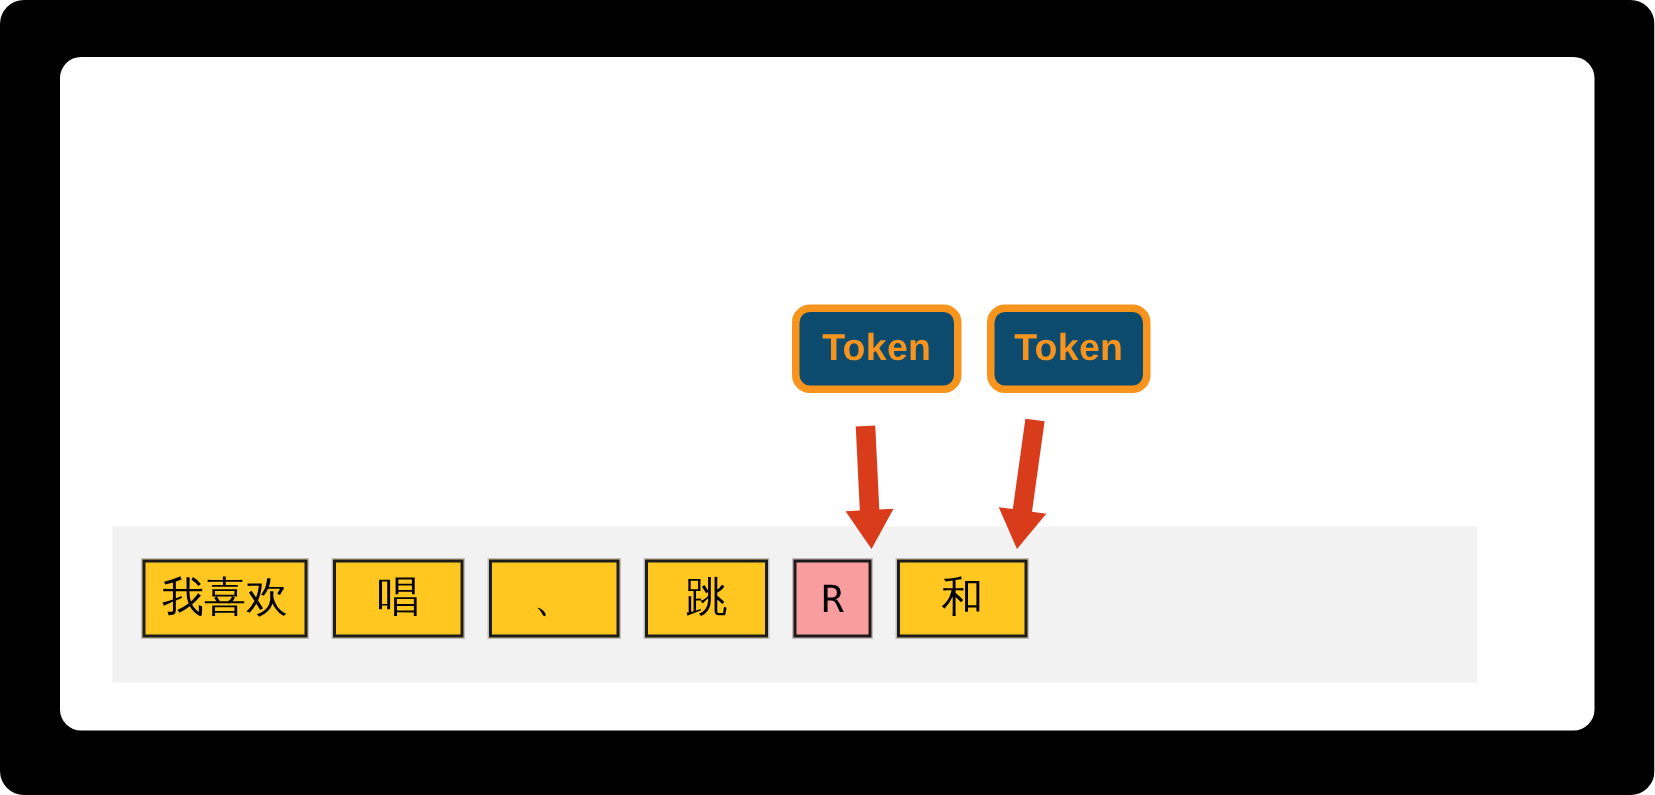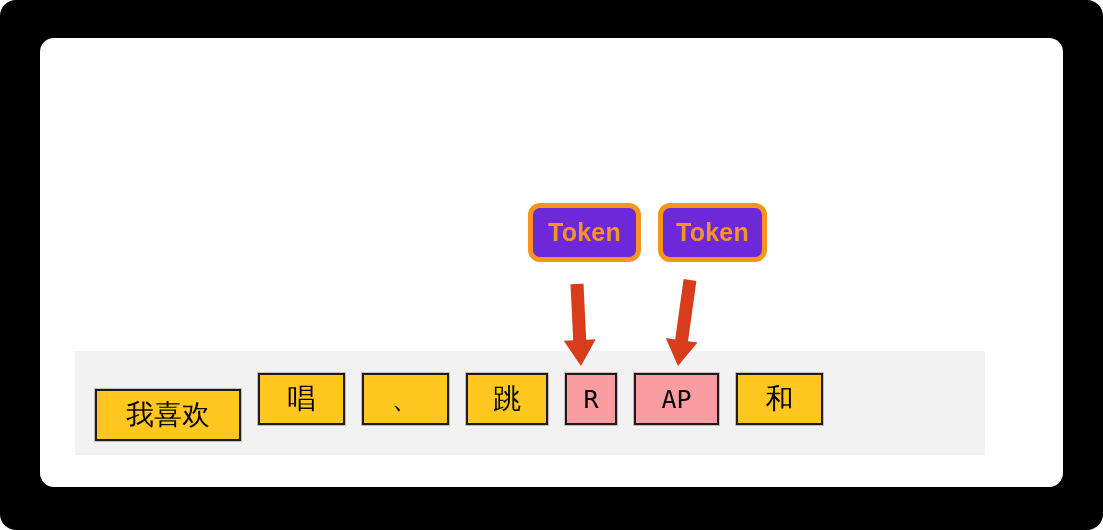--- a/index.html
+++ b/index.html
@@ -63,21 +63,21 @@
   }
   .segment.latin {
     font-family: "DejaVu Sans Mono", "Liberation Mono", monospace;
     font-size: 25px;
   }
   .token-label {
     position: absolute;
     box-sizing: border-box;
     top: 165px;            
     height: 59px;
-    background: #6d28d9;
+    background: #0c4a6e;
     border: 5px solid var(--token-border, #f7941e);
     border-radius: 12px;
     display: flex;
     align-items: center;
     justify-content: center;
     color: var(--token-text, #f7941e);
     font-weight: bold;
     font-size: 25px;
     letter-spacing: 0.2px;
   }
@@ -92,26 +92,25 @@
     pointer-events: none;
   }
 </style>
 </head>
 <body>
 
 <div class="canvas" style="--bg: #000000; --card: #ffffff; --strip: #f2f2f2; --token-border: #f7941e; --token-text: #f7941e; --seg-fill: #ffc720; --seg-hi-fill: #fa9da1; --seg-border: #1c1c1c; --seg-text: #000000;">
   <div class="card">
     <div class="strip"></div>
     <div class="segment-row" id="segment-row">
-        <div class="segment" style="width: 146px; margin-top: 16px;">我喜欢</div>
+        <div class="segment" style="width: 110px;">我喜欢</div>
         <div class="segment" style="width: 87px;">唱</div>
         <div class="segment" style="width: 87px;">、</div>
         <div class="segment" style="width: 82px;">跳</div>
         <div class="segment highlighted latin" style="width: 52px;">R</div>
-        <div class="segment highlighted latin" style="width: 85px;">AP</div>
         <div class="segment" style="width: 87px;">和</div>
       </div>
     <div id="token-labels">
         <div class="token-label t0">Token</div>
         <div class="token-label t1">Token</div>
       </div>
   </div>
   <svg class="arrow-overlay" viewBox="0 0 1103 530" xmlns="http://www.w3.org/2000/svg">
     <polygon class="arrow-shape" points="570.5,284.3 583.5,283.7 586.2,339.7 595.7,339.2 581,366 563.7,340.8 573.2,340.3" fill="#d93c1a"></polygon>
     <polygon class="arrow-shape" points="683.6,279.1 696.4,280.9 688.0,341.2 697.5,342.5 678,366 665.8,338.1 675.2,339.4" fill="#d93c1a"></polygon>

